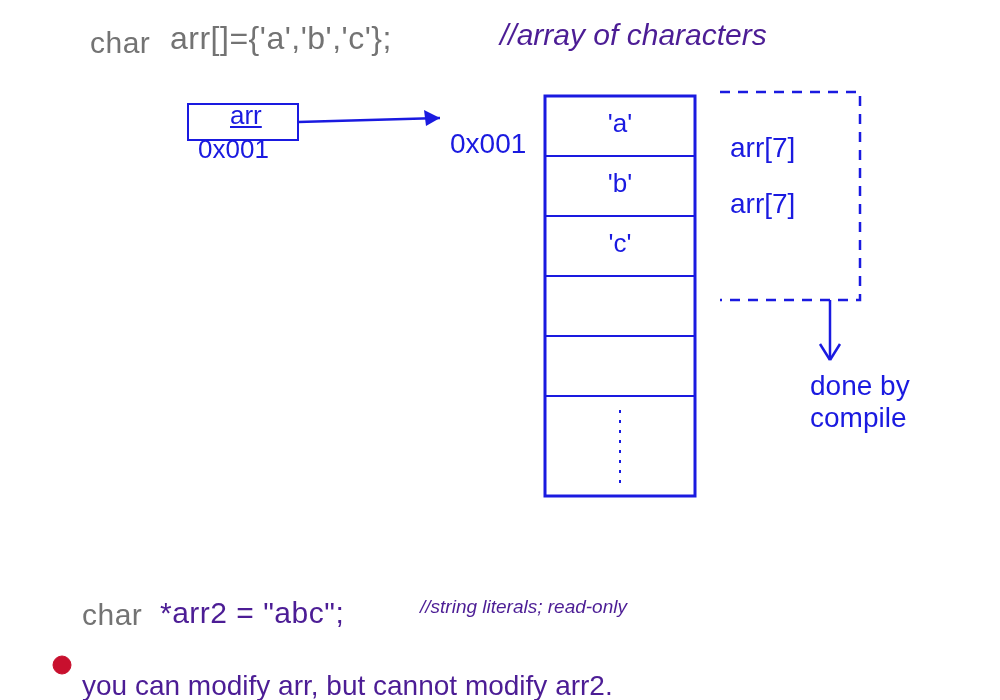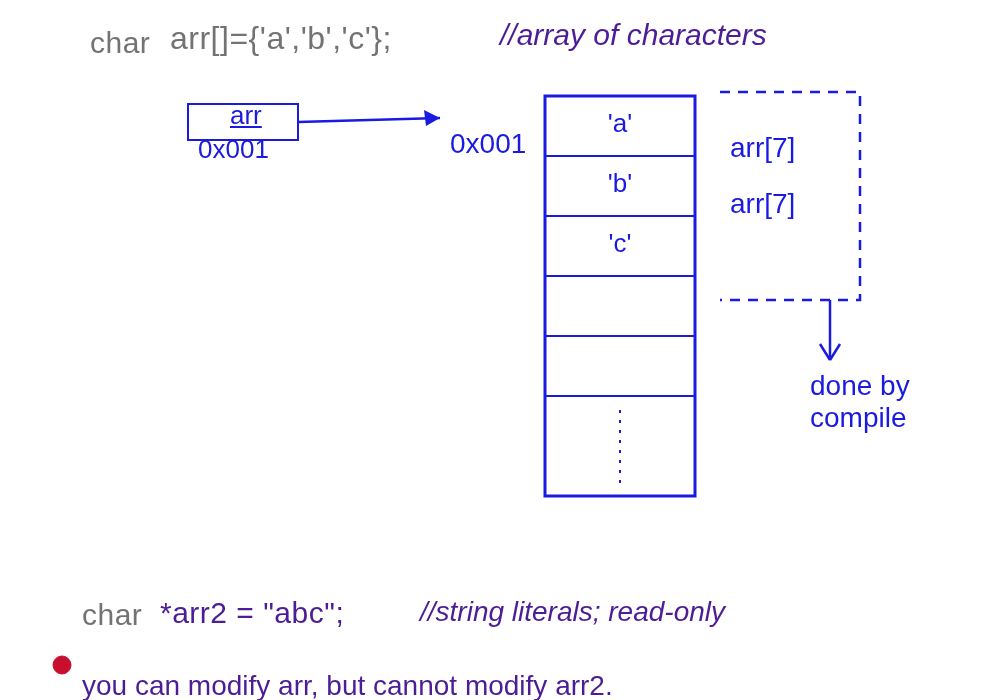--- a/index.html
+++ b/index.html
@@ -71,15 +71,15 @@
 <div class="layer blue cell-text" style="left:545px; top:288px; width:150px;"></div>
 <div class="layer blue cell-text" style="left:545px; top:348px; width:150px;"></div>
 
 <div class="layer blue label" style="left:730px; top:104px; font-size:28px;">arr[7]</div>
 <div class="layer blue label" style="left:730px; top:160px; font-size:28px;">arr[7]</div>
 
 <div class="layer blue" style="left:810px; top:370px; font-size:28px; width:200px;">done by compile</div>
 
 <div class="layer black code1" style="left:82px; top:598px;">char</div>
 <div class="layer red code1" style="left:160px; top:596px; font-size:30px;">*arr2 = "abc";</div>
-<div class="layer red comment1" style="left:420px; top:596px; font-style:italic; font-size:28px;">//string literals; read-only</div>
+<div class="layer red comment1" style="left:420px; top:596px; font-style:italic; font-size:19px;">//string literals; read-only</div>
 
 <div class="layer red" style="left:82px; top:670px; font-size:28px;">you can modify arr, but cannot modify arr2.</div>
 
 </body></html>

